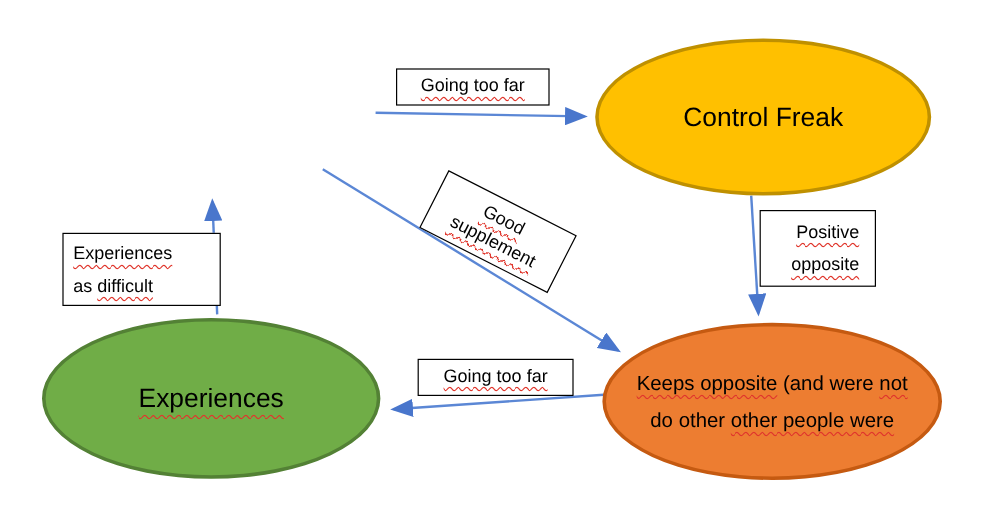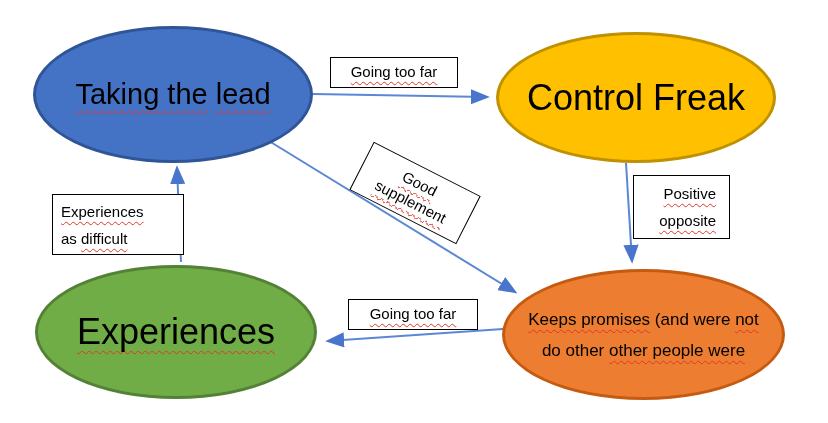--- a/index.html
+++ b/index.html
@@ -37,21 +37,21 @@
                  background: var(--node-blue);   border: 3px solid var(--node-blue-border); }
   .node.gold   { left: 496px; top: 32px;  width: 280px; height: 131px;
                  background: var(--node-gold);   border: 3px solid var(--node-gold-border); }
   .node.green  { left: 35px;  top: 265px; width: 282px; height: 134px;
                  background: var(--node-green);  border: 3px solid var(--node-green-border); }
   .node.orange { left: 502px; top: 269px; width: 283px; height: 131px;
                  background: var(--node-orange); border: 3px solid var(--node-orange-border); }
 
   .node-label-big   { font-size: 29px; line-height: 1.15; white-space: nowrap; }
   .node.gold  .node-label-big,
-  .node.green .node-label-big { font-size: 36px; }
+  .node.green .node-label-big { font-size: 22px; }
   .node-line { font-size: 17px; line-height: 31px; white-space: nowrap; }
 
   .labelbox {
     position: absolute;
     background: #fff;
     border: 1.5px solid var(--label-border, #000);
     box-sizing: border-box;
     font-size: 15px;
     line-height: 27px;
   }
@@ -88,34 +88,31 @@
         <path d="M0,0 L10,4 L0,8 Z"></path>
       </marker>
     </defs>
     <line x1="313" y1="94" x2="487" y2="97" marker-end="url(#arw)"></line>
     <line x1="626" y1="163" x2="632" y2="261" marker-end="url(#arw)"></line>
     <line x1="269" y1="141" x2="515" y2="292" marker-end="url(#arw)"></line>
     <line x1="503" y1="329" x2="328" y2="341" marker-end="url(#arw)"></line>
     <line x1="181" y1="262" x2="177" y2="168" marker-end="url(#arw)"></line>
   </svg>
 
-  <div class="node blue">
-    <div class="node-label-big"><span class="sq">Taking the</span><span> </span><span class="sq">lead</span></div>
-  </div>
 
   <div class="node gold">
     <div class="node-label-big">Control Freak</div>
   </div>
 
   <div class="node green">
     <div class="node-label-big"><span class="sq">Experiences</span></div>
   </div>
 
   <div class="node orange">
-    <div class="node-line"><span class="sq">Keeps promises</span><span> (and were </span><span class="sq">not</span></div>
+    <div class="node-line"><span class="sq">Keeps opposite</span><span> (and were </span><span class="sq">not</span></div>
     <div class="node-line"><span>do other </span><span class="sq">other people were</span></div>
   </div>
 
   <div id="label-going-top" class="labelbox centered">
     <span><span class="sq">Going too far</span></span>
   </div>
 
   <div id="label-good-supplement" class="labelbox">
     <div><span class="sq">Good</span></div>
     <div><span class="sq">supplement</span></div>

